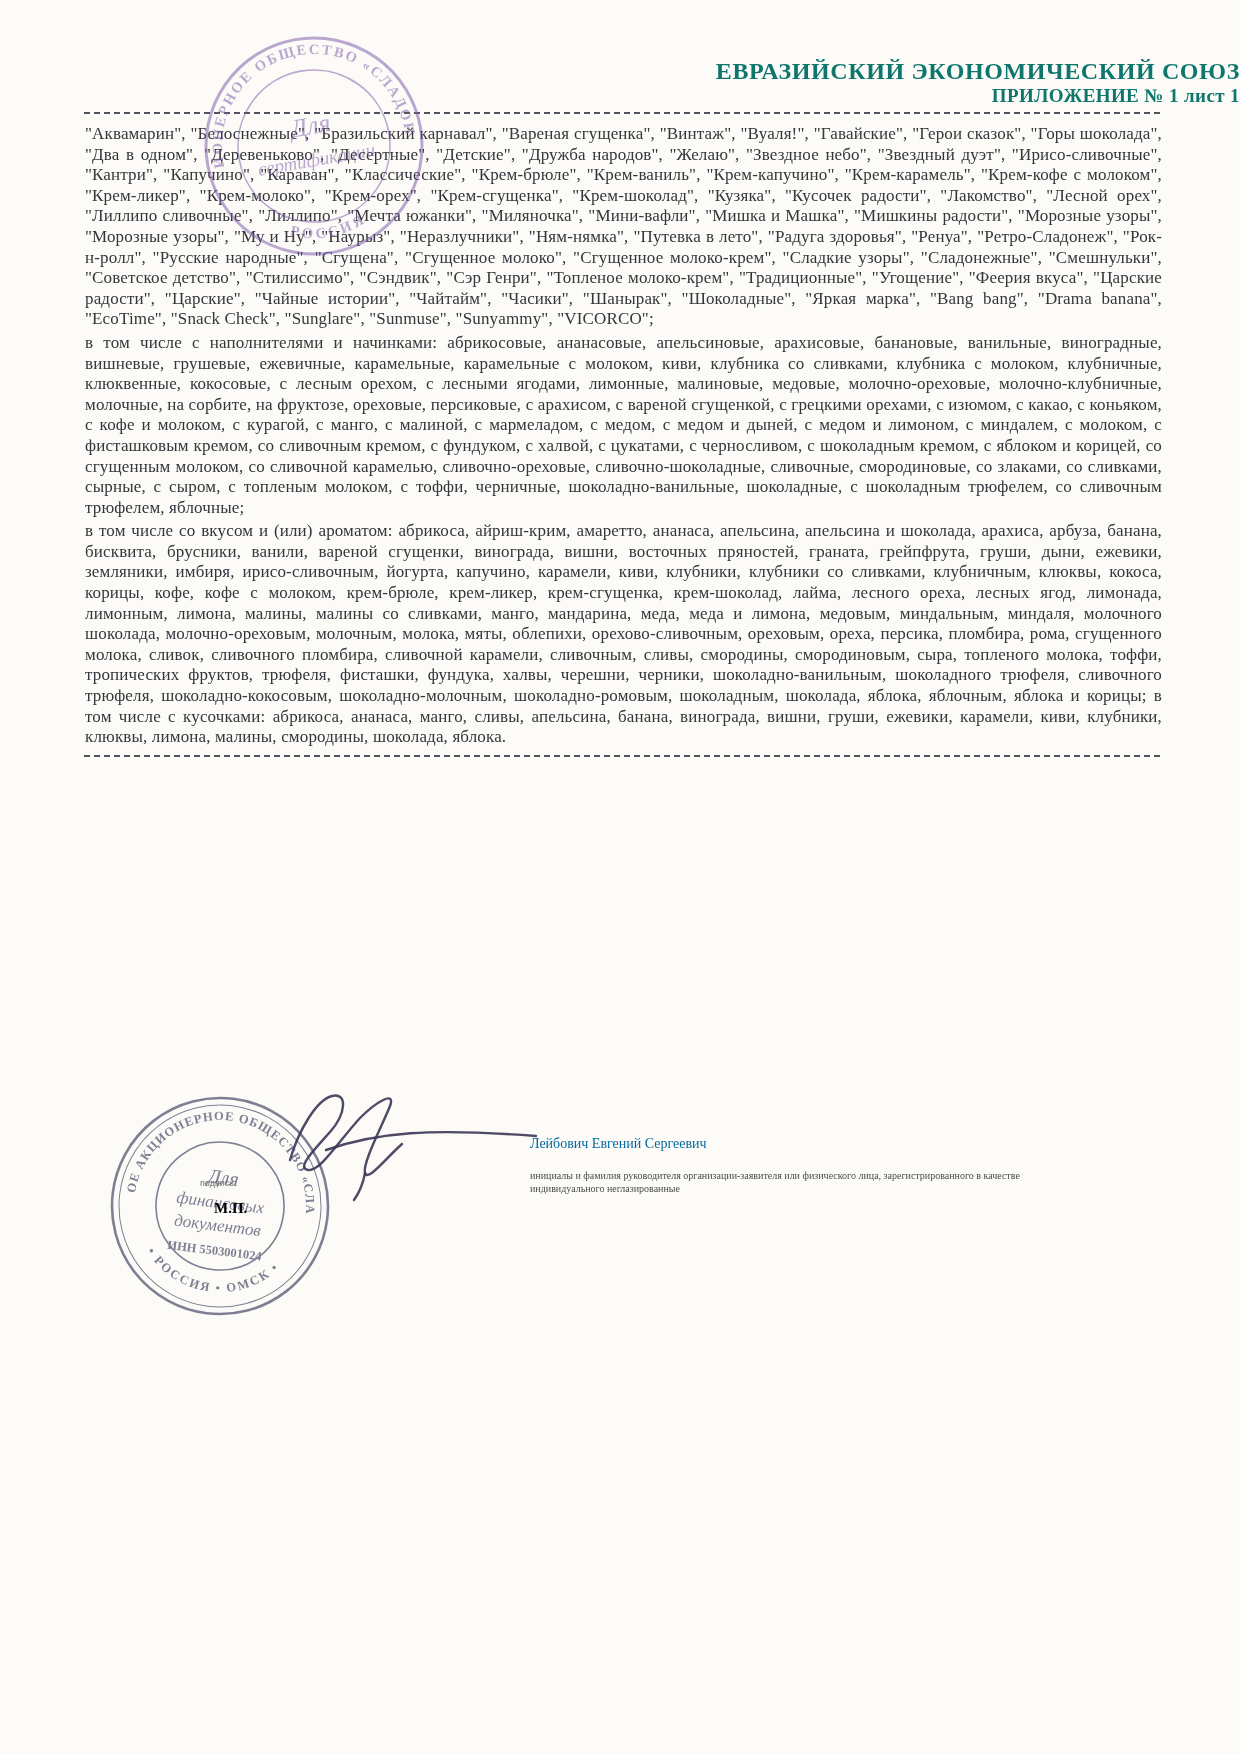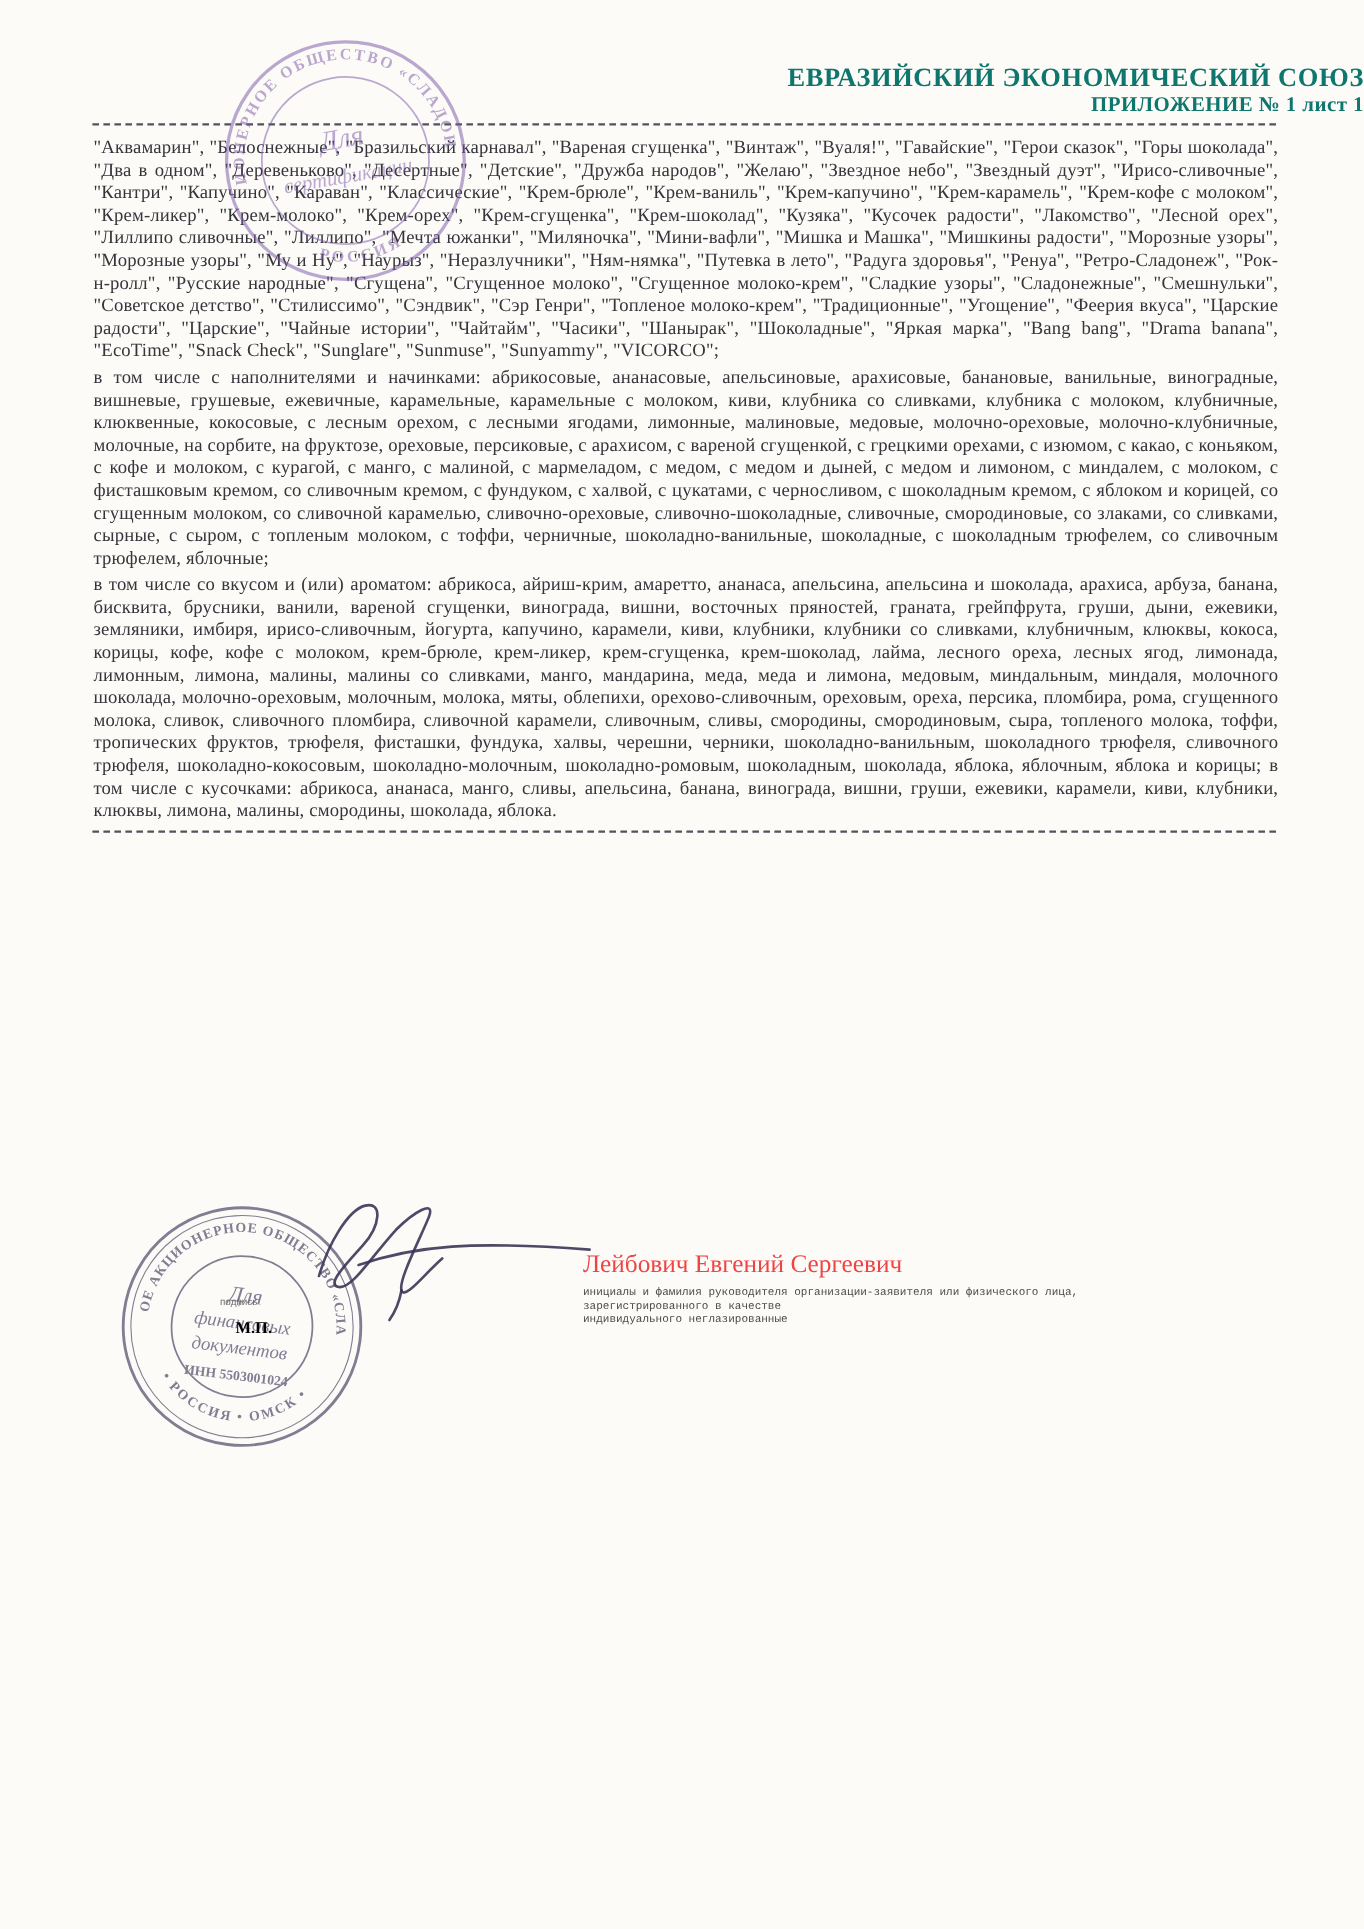--- a/index.html
+++ b/index.html
@@ -54,28 +54,28 @@
   .mp {
     position:absolute; left:214px; top:1200px;
     font-weight:bold; font-size:15px; color:#000000;
   }
   .sig-caption {
     position:absolute; left:200px; top:1178px;
     font-size:9px; color:#6d6d6d; font-family:"Liberation Sans", sans-serif;
   }
   .signatory-name {
     position:absolute; left:530px; top:1136px;
-    font-size:23px; color:#ef4444;
+    font-size:14px; color:#0369a1;
   }
   .signatory-note {
     position:absolute; left:530px; top:1170px;
     width:500px;
     font-size:10px; line-height:12.5px;
     color:#4b4b4b;
-    font-family:Liberation Mono, monospace;
+    font-family:Liberation Serif, serif;
   }
 </style>
 </head>
 <body>
 
 <div class="page">
 
   <svg class="stamp-top" width="232" height="232" viewBox="0 0 232 232" aria-hidden="true">
     <defs>
       <path id="arcTopA" d="M 24,116 A 92,92 0 0 1 208,116"></path>

